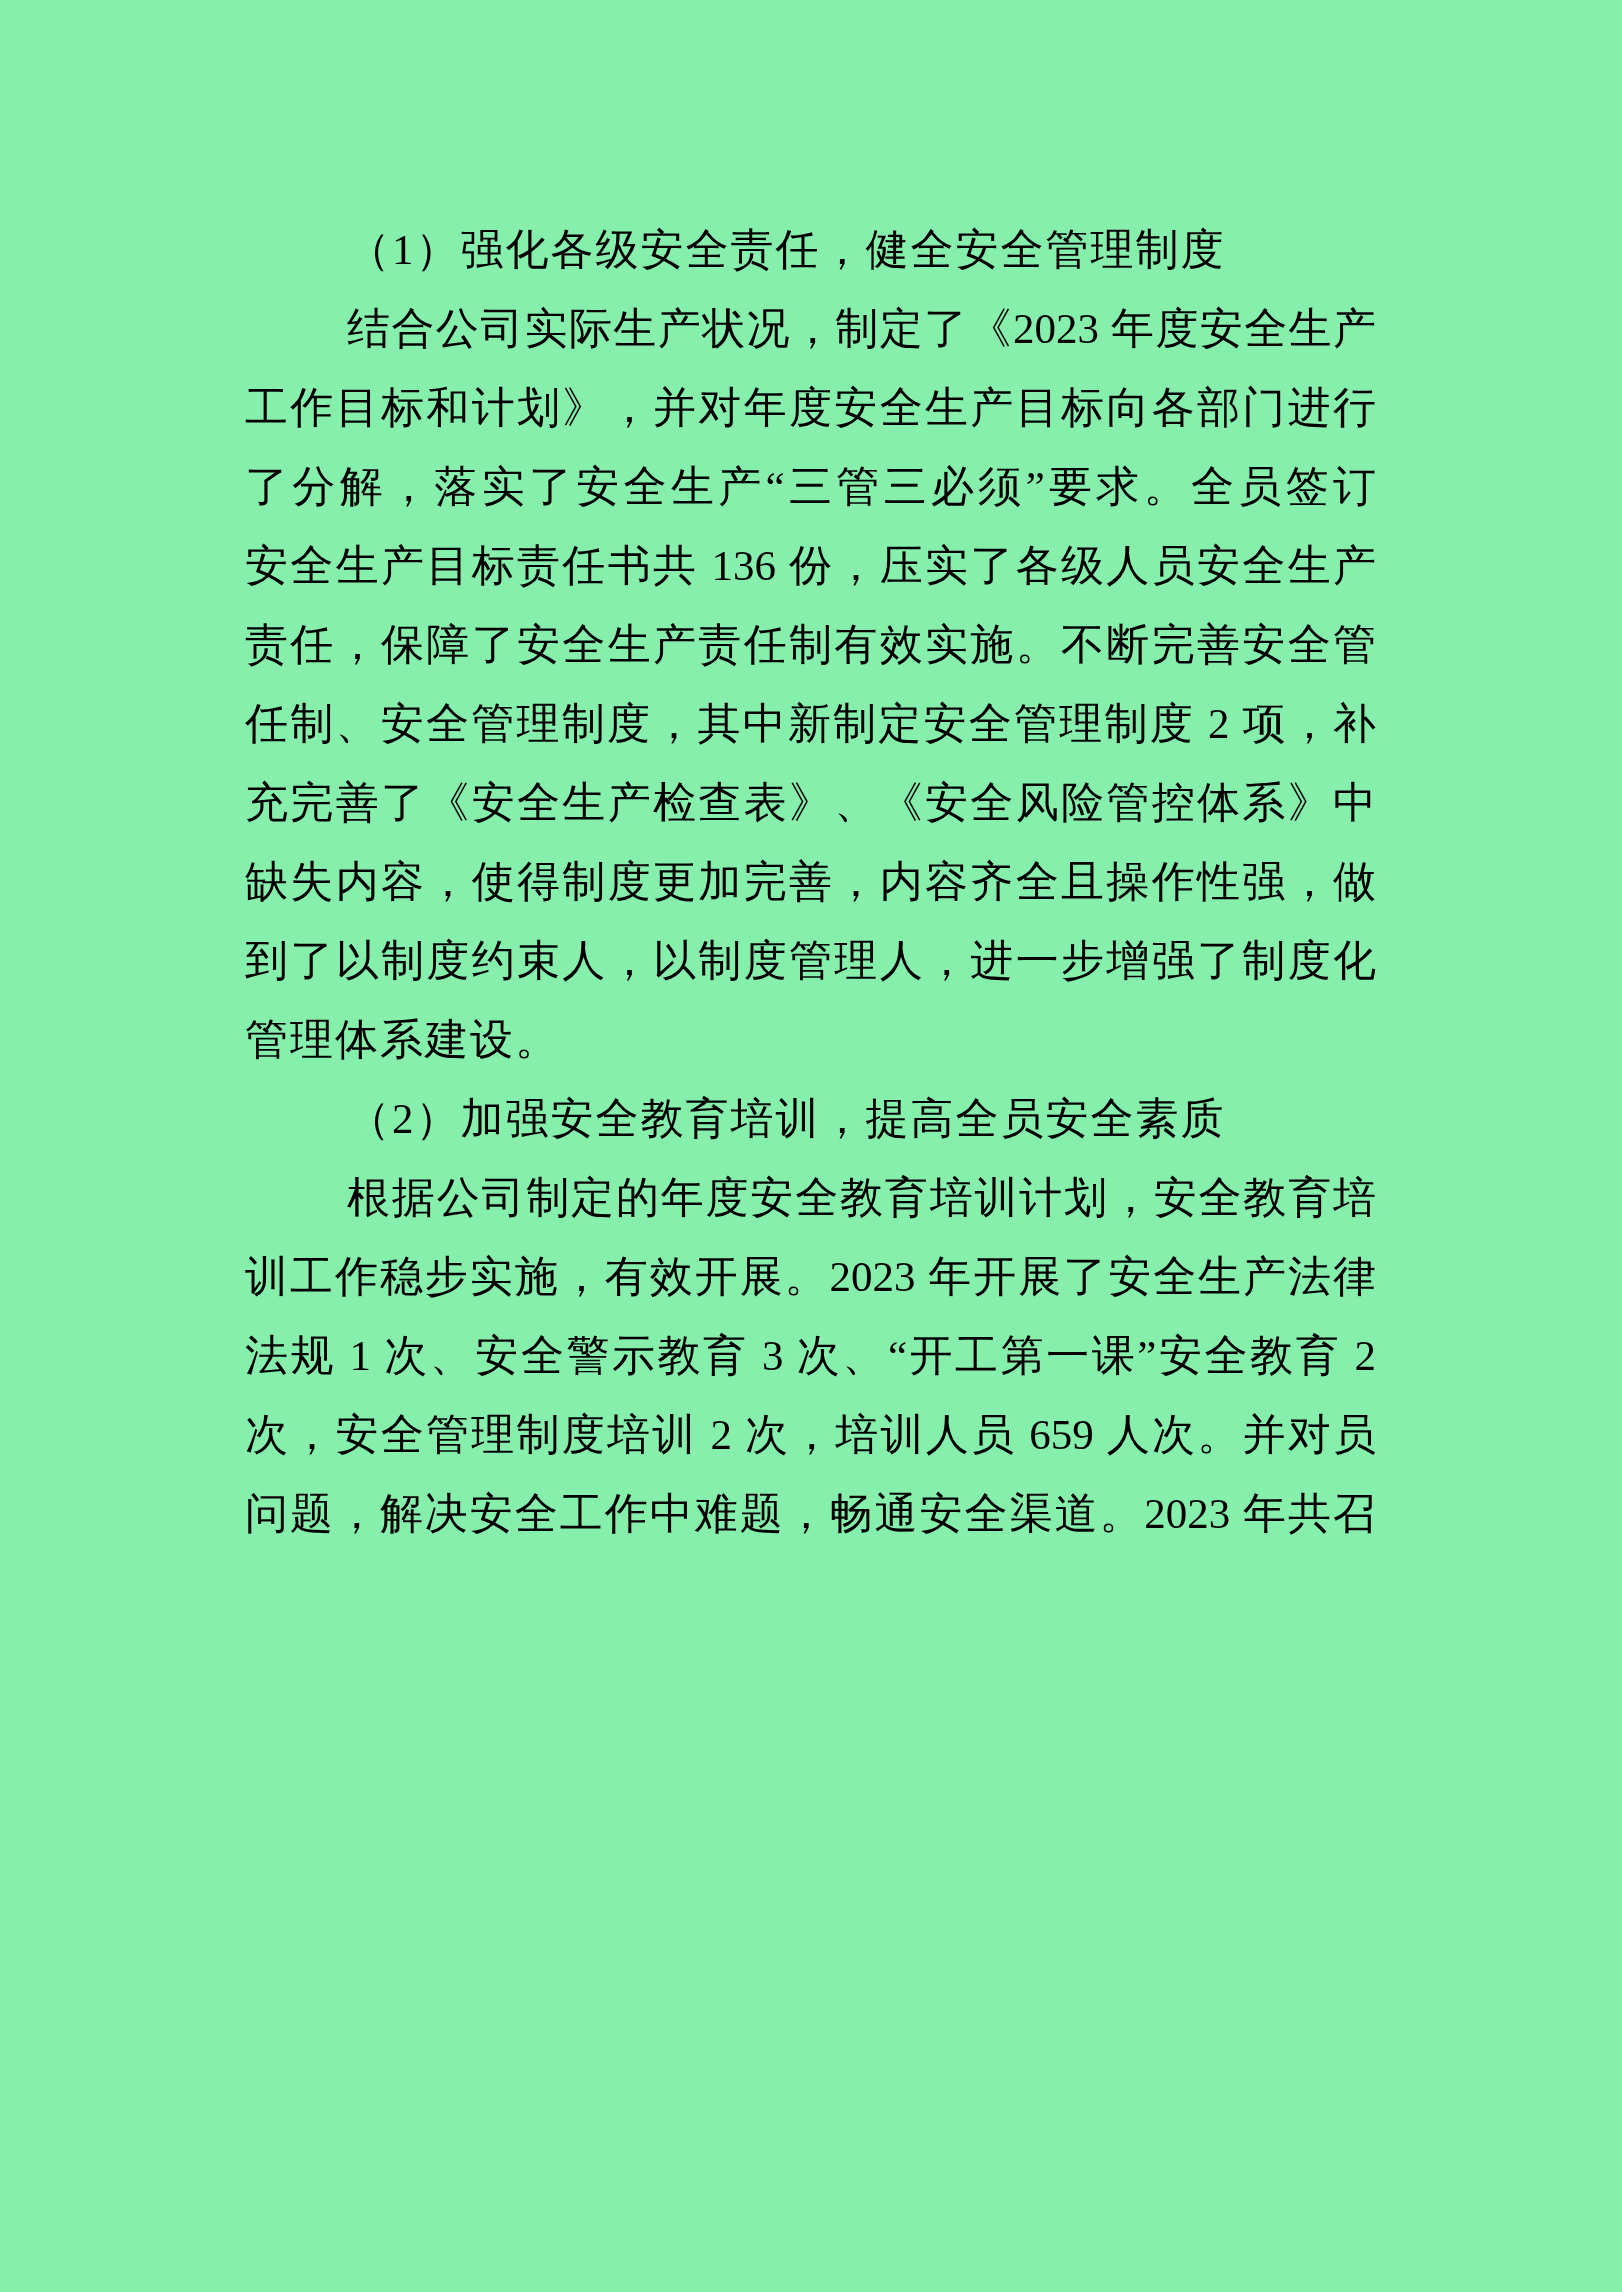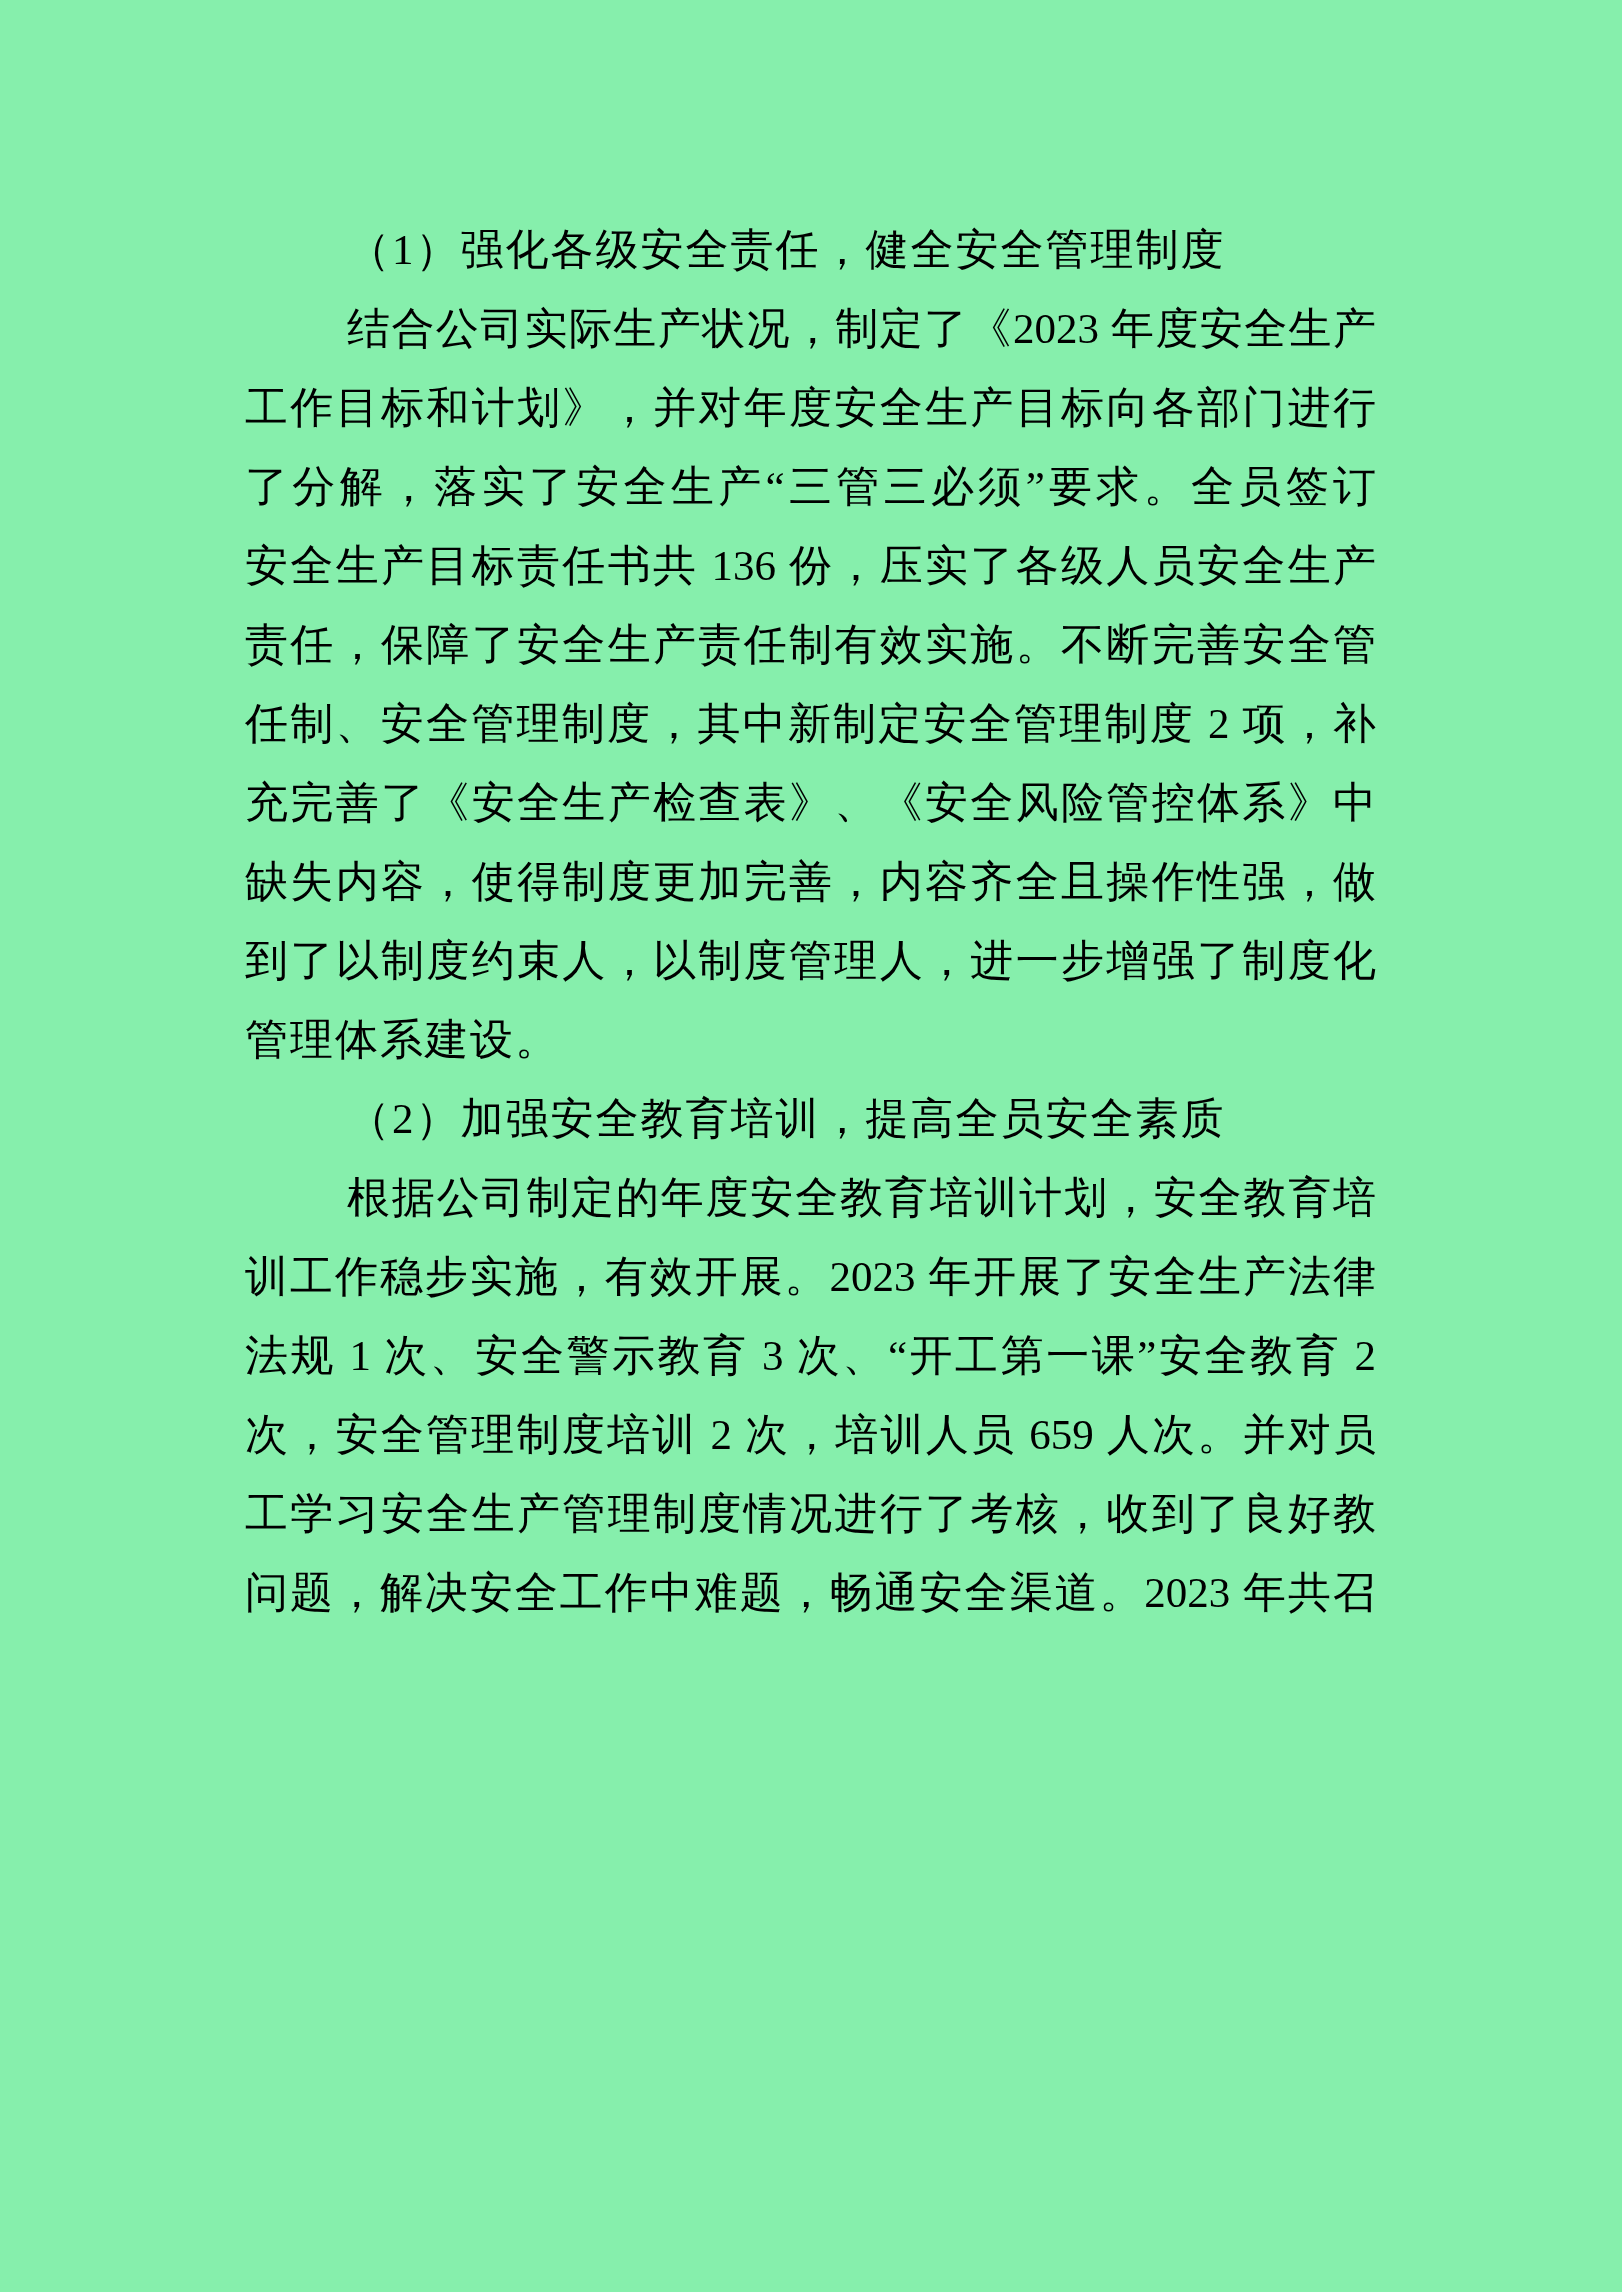--- a/index.html
+++ b/index.html
@@ -62,17 +62,16 @@
       <div class="line justify">任制、安全管理制度，其中新制定安全管理制度 2 项，补</div>
       <div class="line justify">充完善了《安全生产检查表》、《安全风险管控体系》中</div>
       <div class="line justify">缺失内容，使得制度更加完善，内容齐全且操作性强，做</div>
       <div class="line justify">到了以制度约束人，以制度管理人，进一步增强了制度化</div>
       <div class="line plain">管理体系建设。</div>
       <div class="line indent plain">（2）加强安全教育培训，提高全员安全素质</div>
       <div class="line indent justify">根据公司制定的年度安全教育培训计划，安全教育培</div>
       <div class="line justify">训工作稳步实施，有效开展。2023 年开展了安全生产法律</div>
       <div class="line justify">法规 1 次、安全警示教育 3 次、“开工第一课”安全教育 2</div>
       <div class="line justify">次，安全管理制度培训 2 次，培训人员 659 人次。并对员</div>
-      <div class="line justify">工学习安全生产管理制度情况进行了考核，收到了良好教</div>
       <div class="line justify">问题，解决安全工作中难题，畅通安全渠道。2023 年共召</div>
     </div>
 </div>
 
 
 </body></html>

